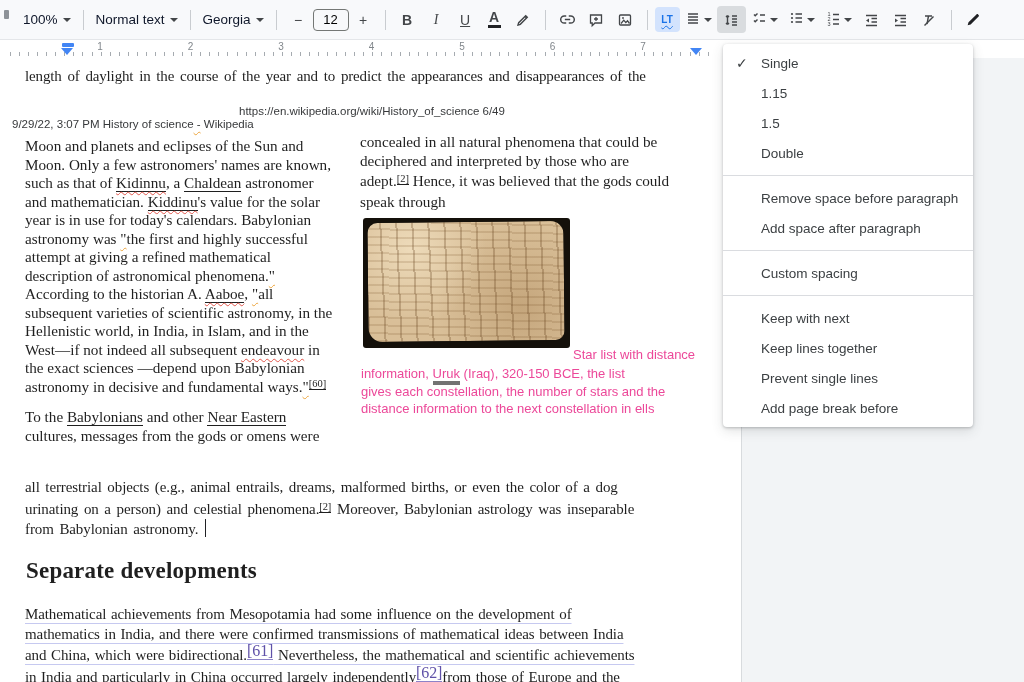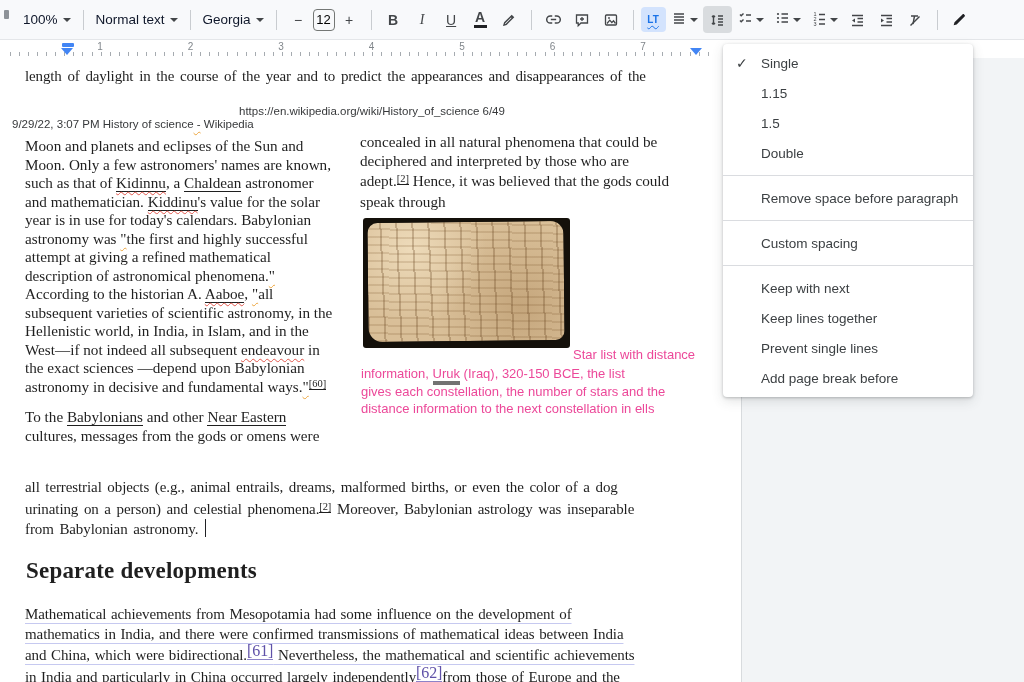--- a/index.html
+++ b/index.html
@@ -20,21 +20,21 @@
   .tb-div { width:1px; height:20px; background:#c9ccd0; margin:0 7px; flex:0 0 auto; }
   .tb-icon { width:29px; height:27px; display:flex; align-items:center; justify-content:center;
              border:none; background:transparent; border-radius:4px; cursor:pointer; flex:0 0 auto; }
   .tb-icon svg { display:block; }
   .glyph { font-size:14px; color:#434649; }
   .g-bold { font-weight:bold; }
   .g-italic { font-style:italic; font-family:"Liberation Serif",serif; }
   .g-under { text-decoration:underline; }
   .g-color { display:inline-block; line-height:13px; font-weight:600; }
   .g-color .bar { display:block; width:13px; height:3.5px; background:#202124; margin-top:1px; }
-  .sizebox { width:22px; height:22px; border:1px solid #747775; border-radius:4px;
+  .sizebox { width:36px; height:22px; border:1px solid #747775; border-radius:4px;
              display:flex; align-items:center; justify-content:center; font-size:13px;
              background:transparent; cursor:pointer; }
   .lt-chip { width:25px; height:25px; background:#d3e3fd; border-radius:4px; border:none;
              display:flex; align-items:center; justify-content:center; cursor:pointer; }
   .lt-chip span { font-size:10px; font-weight:bold; color:#1a73e8;
                   text-decoration:underline wavy #1a73e8 1px; text-underline-offset:2px; }
   .active-btn { background:#d9dcdf; }
 
   
   .ruler { position:absolute; left:0; top:40px; width:1024px; height:18px; background:#fff; }
@@ -346,20 +346,23 @@
     <div class="mi">
       <span>1.5</span>
     </div>
     <div class="mi">
       <span>Double</span>
     </div>
     <div class="msep"></div>
     <div class="mi">
       <span>Remove space before paragraph</span>
     </div>
+    <div class="mi">
+      <span>Add space after paragraph</span>
+    </div>
     <div class="msep"></div>
     <div class="mi">
       <span>Custom spacing</span>
     </div>
     <div class="msep"></div>
     <div class="mi">
       <span>Keep with next</span>
     </div>
     <div class="mi">
       <span>Keep lines together</span>

